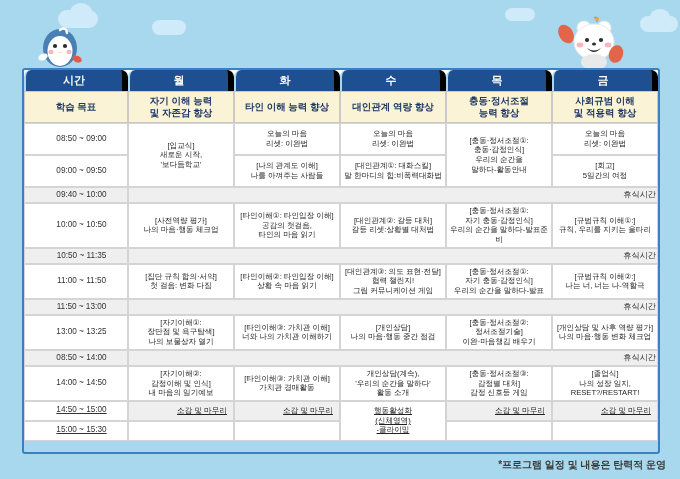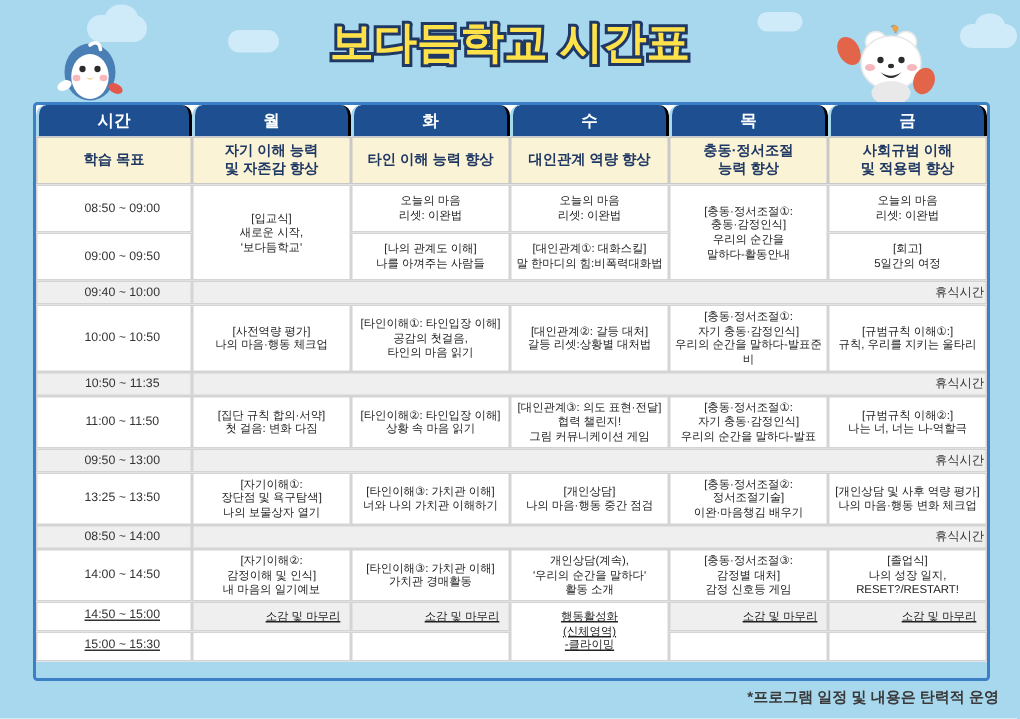--- a/index.html
+++ b/index.html
@@ -69,21 +69,21 @@
   col.c-day  { width: 106px; }
 
   thead th.dayhead {
     background: #1d4f91;
     color: #ffffff;
     font-size: 11px;
     font-weight: bold;
     height: 21px;
     border-radius: 7px 7px 0 0;
     border-left: 2px solid #a8d8ee;
-    border-right: 2px solid #000000;
+    border-right: 6px solid #000000;
     padding: 0;
     vertical-align: middle;
   }
   thead th.goalhead {
     background: #fbf3d5;
     color: #1f3864;
     font-size: 9.5px;
     font-weight: bold;
     line-height: 1.25;
     height: 32px;
@@ -147,23 +147,20 @@
 <body>
 
 <div id="header">
   <div class="cloud" id="cloud-a"></div>
   <div class="cloud" id="cloud-a2"></div>
   <div class="cloud" id="cloud-b"></div>
   <div class="cloud" id="cloud-c"></div>
   <div class="cloud" id="cloud-d"></div>
   <div class="cloud" id="cloud-d2"></div>
 
-  <div id="title-wrap">
-    <div id="page-title">보다듬학교 시간표</div>
-  </div>
 
   <svg id="mascot-penguin" width="52" height="52" viewBox="0 0 52 52">
     <ellipse cx="26" cy="27" rx="17" ry="19" fill="#4a7fb5"></ellipse>
     <ellipse cx="26" cy="30" rx="12.5" ry="15" fill="#ffffff"></ellipse>
     <path d="M26 9 q6 -4 7 3" stroke="#ffffff" stroke-width="2.4" fill="none" stroke-linecap="round"></path>
     <circle cx="21" cy="25" r="2.1" fill="#2c2c2c"></circle>
     <circle cx="31" cy="25" r="2.1" fill="#2c2c2c"></circle>
     <path d="M23 30 q3 4 6 0 q-3 3 -6 0z" fill="#f2a93b"></path>
     <ellipse cx="17" cy="31" rx="2.6" ry="2.2" fill="#f6b8bd"></ellipse>
     <ellipse cx="35" cy="31" rx="2.6" ry="2.2" fill="#f6b8bd"></ellipse>
@@ -250,25 +247,25 @@
         </tr>
         <tr class="row-tall">
           <td class="time">11:00 ~ 11:50</td>
           <td>[집단 규칙 합의·서약]<br>첫 걸음: 변화 다짐</td>
           <td>[타인이해②: 타인입장 이해]<br>상황 속 마음 읽기</td>
           <td>[대인관계③: 의도 표현·전달]<br>협력 챌린지!<br>그림 커뮤니케이션 게임</td>
           <td>[충동·정서조절①:<br>자기 충동·감정인식]<br>우리의 순간을 말하다-발표</td>
           <td>[규범규칙 이해②:]<br>나는 너, 너는 나-역할극</td>
         </tr>
         <tr class="row-break">
-          <td class="time break">09:50 ~ 13:00</td>
+          <td class="time break">11:50 ~ 13:00</td>
           <td colspan="5" class="break-cell">휴식시간</td>
         </tr>
         <tr class="row-tall">
-          <td class="time">13:25 ~ 13:50</td>
+          <td class="time">13:00 ~ 13:25</td>
           <td>[자기이해①:<br>장단점 및 욕구탐색]<br>나의 보물상자 열기</td>
           <td>[타인이해③: 가치관 이해]<br>너와 나의 가치관 이해하기</td>
           <td>[개인상담]<br>나의 마음·행동 중간 점검</td>
           <td>[충동·정서조절②:<br>정서조절기술]<br>이완·마음챙김 배우기</td>
           <td>[개인상담 및 사후 역량 평가]<br>나의 마음·행동 변화 체크업</td>
         </tr>
         <tr class="row-break">
           <td class="time break">08:50 ~ 14:00</td>
           <td colspan="5" class="break-cell">휴식시간</td>
         </tr>

